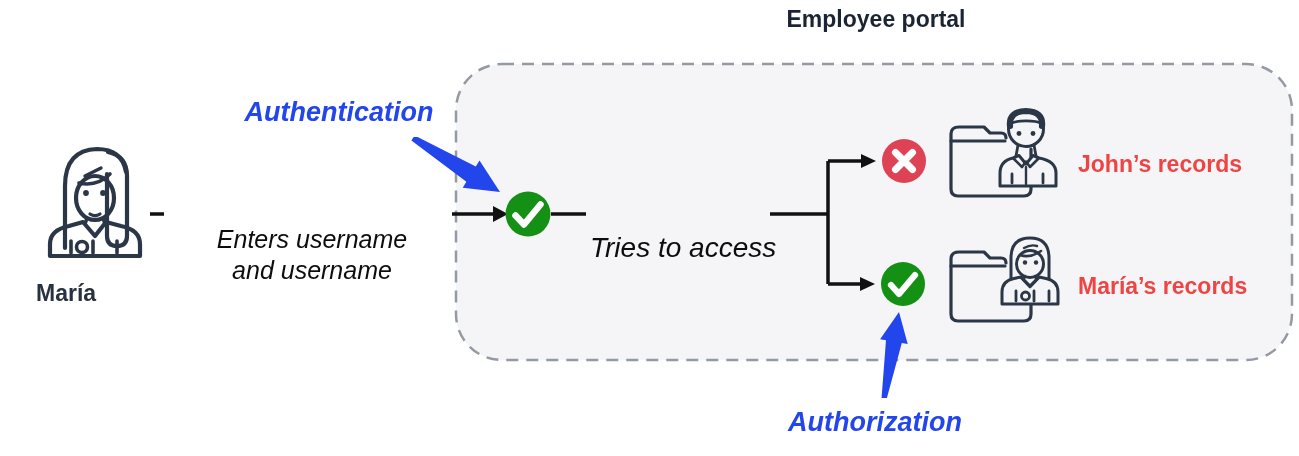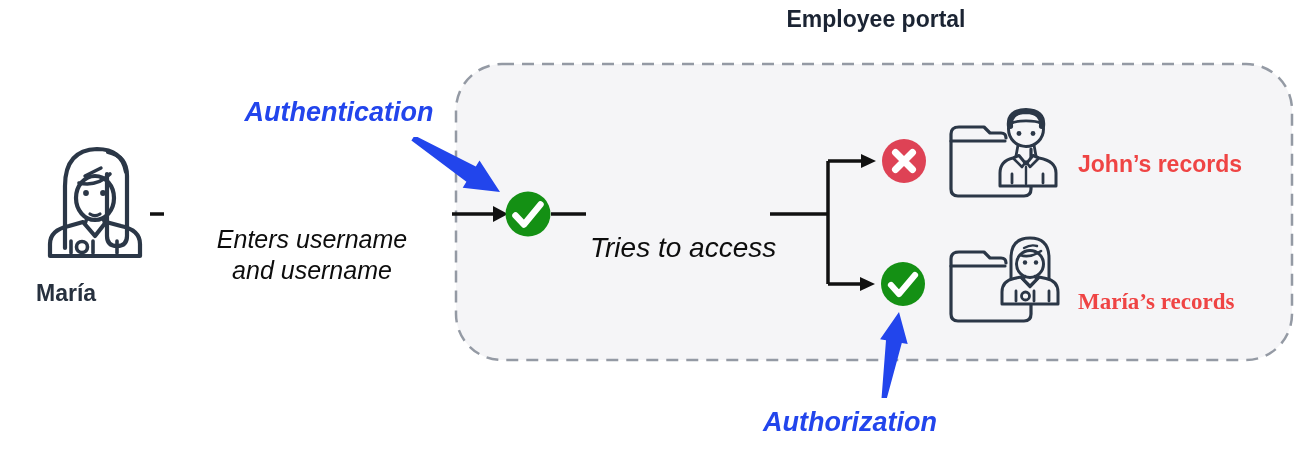--- a/index.html
+++ b/index.html
@@ -32,39 +32,39 @@
   .txt{position:absolute;}
   .title{
     left:736px;top:6px;width:280px;text-align:center;
     font-weight:bold;font-size:23px;color:#1b2433;
   }
   .label-box{
     position:absolute;background:#ffffff;display:flex;align-items:center;justify-content:center;
     font-style:italic;font-weight:bold;font-size:27px;color:var(--blue);white-space:nowrap;
   }
   .auth{left:231px;top:87px;width:216px;height:50px;align-items:center;}
-  .authz{left:746px;top:398px;width:208px;height:49px;}
+  .authz{left:771px;top:398px;width:208px;height:49px;}
   .note{
     position:absolute;left:198px;top:179px;width:228px;height:73px;background:#ffffff;
     display:flex;flex-direction:column;align-items:center;justify-content:center;
     font-style:italic;font-size:25px;line-height:31px;color:#0d0d0d;font-weight:500;margin-top:39px;
   }
   .actor-name{
     left:36px;top:280px;width:112px;text-align:left;
     font-weight:bold;font-size:23px;color:#27313f;
   }
   .tries{
     left:590px;top:200px;width:186px;text-align:center;
     font-style:italic;font-size:28px;color:#0d0d0d;font-weight:500;white-space:nowrap;margin-top:32px;
   }
   .record{
     position:absolute;left:1078px;font-weight:bold;font-size:23px;line-height:28px;
     color:#ef4444;white-space:nowrap;
   }
-  .r1{top:150px;} .r2{top:288px;font-family:Liberation Serif, serif;}
+  .r1{top:150px;} .r2{top:272px;}
 </style>
 </head>
 <body>
 
 <div class="stage">
 
   <svg width="1299" height="456" viewBox="0 0 1299 456">
     <defs>
       <g id="folder-shape">
         <path class="ol" style="stroke-width:3.2" d="M1006,138 Q1006,133 1001,133 H990 L984,127 H959 Q951,127 951,134 V189 Q951,196 958,196 H1024 Q1031,196 1031,189 V149"></path>

